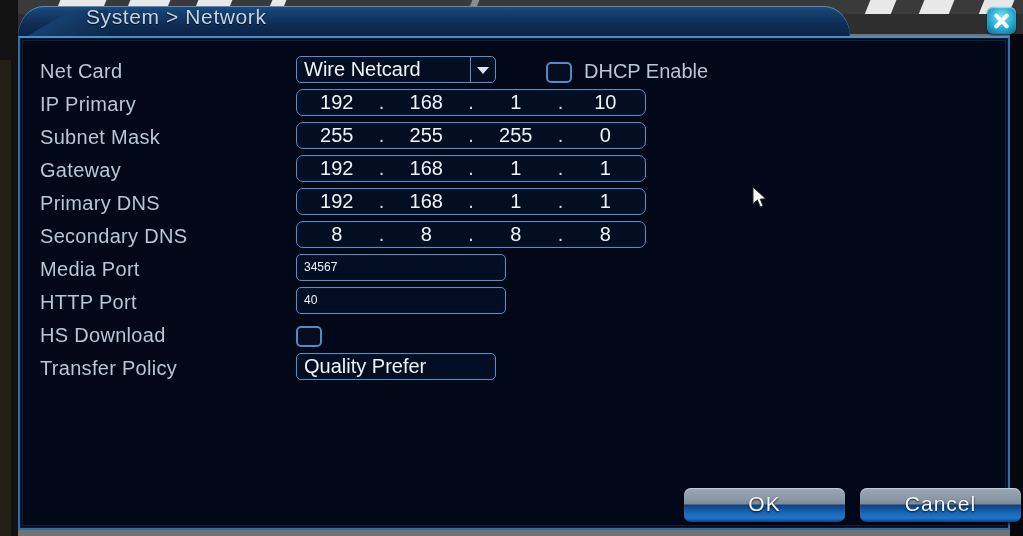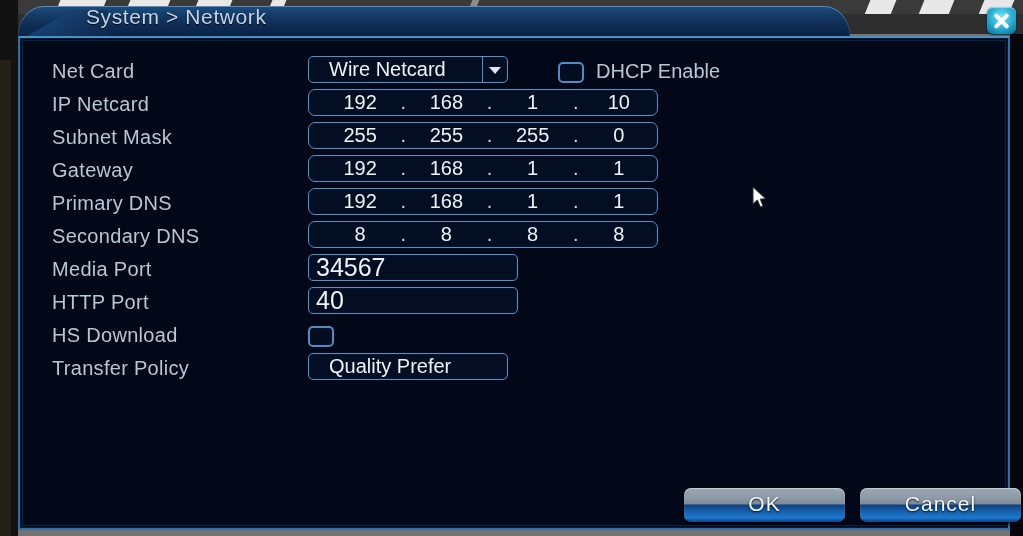--- a/index.html
+++ b/index.html
@@ -138,21 +138,20 @@
   
   .form {
     position: absolute;
     left: 20px;
     top: 18px;
     width: 950px;
   }
   .row {
     position: relative;
     height: 33px;
-    margin-left: 12px;
   }
   .lbl {
     position: absolute;
     left: 0;
     top: 4px;
     font-size: 20px;
     color: #b8c6d6;
     letter-spacing: 0.3px;
     white-space: nowrap;
   }
@@ -160,21 +159,20 @@
   
   .fld {
     position: absolute;
     left: 256px;
     height: 27px;
     box-sizing: border-box;
     border: 1px solid #5590c4;
     border-radius: 5px;
     background: #030e22;
     box-shadow: inset 0 0 0 1px #061430;
-    padding-left: 13px;
   }
 
   
   .ipfield {
     width: 350px;
     display: flex;
     align-items: center;
     border-radius: 7px;
   }
   .ipfield .oct {
@@ -194,21 +192,21 @@
 
   
   .txtfield {
     width: 210px;
   }
   .txtfield .val {
     position: absolute;
     left: 7px;
     top: 0;
     line-height: 25px;
-    font-size: 25px;
+    font-size: 12px;
     color: #eef3f8;
   }
 
   
   .selfield {
     display: flex;
     align-items: stretch;
     overflow: hidden;
   }
   .selfield .sv {
@@ -330,21 +328,21 @@
         <div class="lbl">Net Card</div>
         <div class="fld selfield" style="width:200px;">
           <div class="sv">Wire Netcard</div>
           <div class="arrow-box"></div>
         </div>
         <div class="cbx" style="left:506px;"></div>
         <div class="cbx-label" style="left:544px;">DHCP Enable</div>
       </div>
 
       <div class="row">
-        <div class="lbl">IP Netcard</div>
+        <div class="lbl">IP Primary</div>
         <div class="fld ipfield">
           <div class="oct">192</div>
           <div class="dot">.</div>
           <div class="oct">168</div>
           <div class="dot">.</div>
           <div class="oct">1</div>
           <div class="dot">.</div>
           <div class="oct">10</div>
         </div>
       </div>

